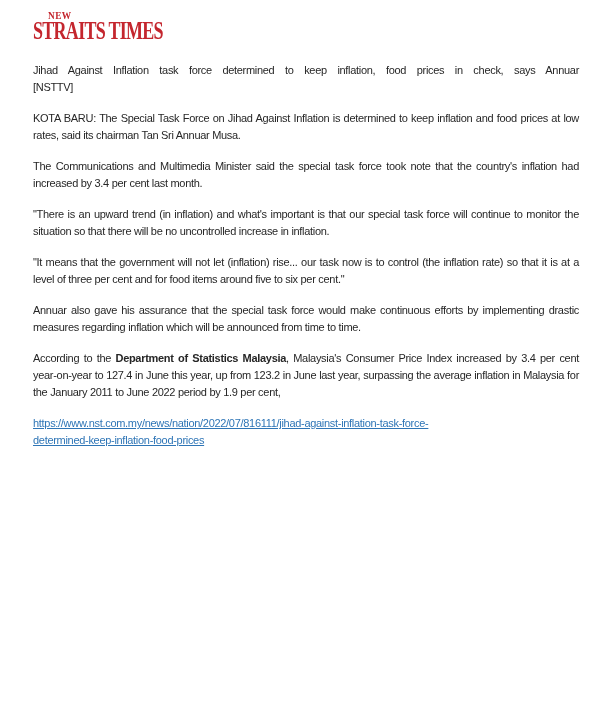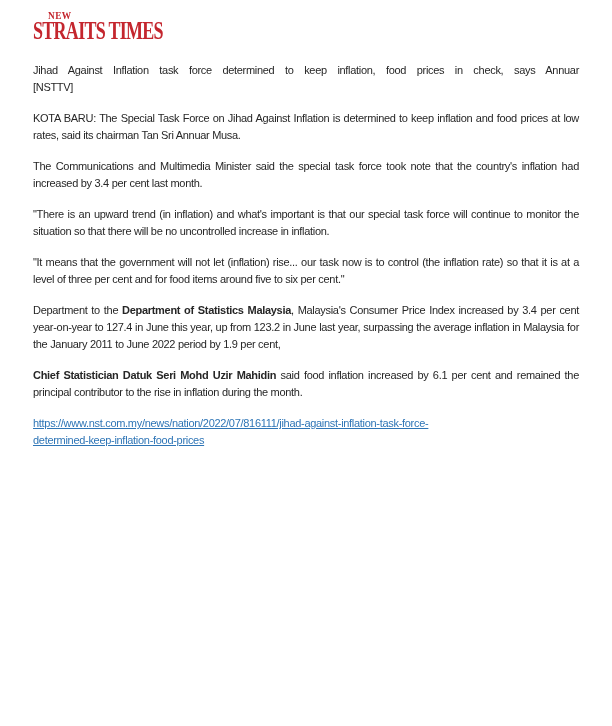--- a/index.html
+++ b/index.html
@@ -119,23 +119,23 @@
 
     <p class="body-para">KOTA BARU: The Special Task Force on Jihad Against Inflation is determined to keep inflation and food prices at low rates, said its chairman Tan Sri Annuar Musa.</p>
 
     <p class="body-para">The Communications and Multimedia Minister said the special task force took note that the country's inflation had increased by 3.4 per cent last month.</p>
 
     <p class="body-para">"There is an upward trend (in inflation) and what's important is that our special task force will continue to monitor the situation so that there will be no uncontrolled increase in inflation.</p>
 
     <p class="body-para">"It means that the government will not let (inflation) rise... our task now is to control (the inflation rate) so that it is at a level of three per cent and for food items around five to six per cent."</p>
 
 
+    <p class="body-para">Annuar also gave his assurance that the special task force would make continuous efforts by implementing drastic measures regarding inflation which will be announced from time to time.</p>
 
 
-    <p class="body-para"><span>Department to the </span><strong>Department of Statistics Malaysia</strong><span>, Malaysia's Consumer Price Index increased by 3.4 per cent year-on-year to 127.4 in June this year, up from 123.2 in June last year, surpassing the average inflation in Malaysia for the January 2011 to June 2022 period by 1.9 per cent,</span></p>
+    <p class="body-para"><span>According to the </span><strong>Department of Statistics Malaysia</strong><span>, Malaysia's Consumer Price Index increased by 3.4 per cent year-on-year to 127.4 in June this year, up from 123.2 in June last year, surpassing the average inflation in Malaysia for the January 2011 to June 2022 period by 1.9 per cent,</span></p>
 
-    <p class="body-para"><strong>Chief Statistician Datuk Seri Mohd Uzir Mahidin</strong><span> said food inflation increased by 6.1 per cent and remained the principal contributor to the rise in inflation during the month.</span></p>
 
 
     <p class="link-para"><a class="article-link" href="#"><span>https://www.nst.com.my/news/nation/2022/07/816111/jihad-against-inflation-task-force-</span><br><span>determined-keep-inflation-food-prices</span></a></p>
   </article>
 
 </div>
 
 </body></html>

